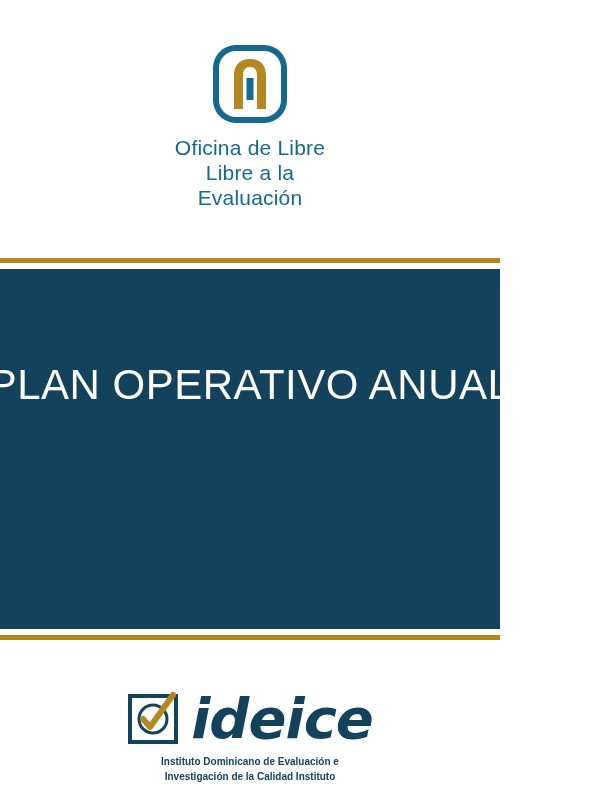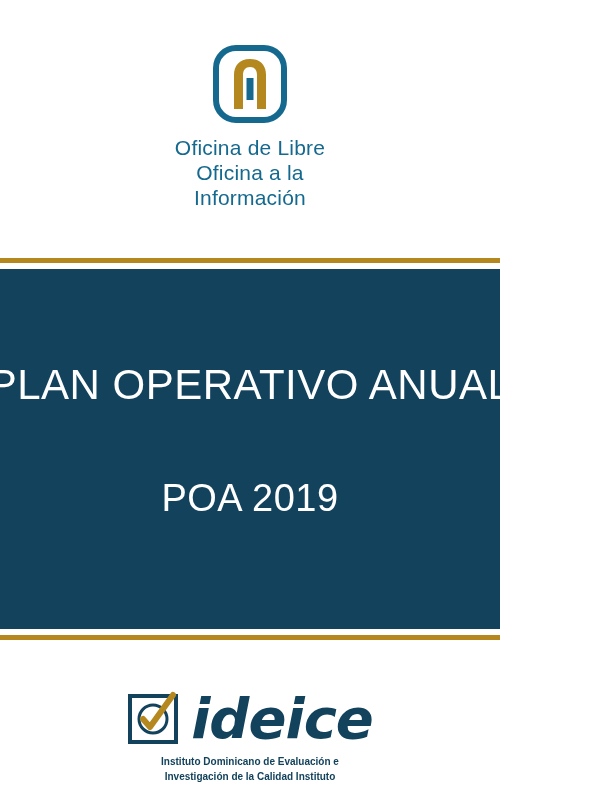--- a/index.html
+++ b/index.html
@@ -152,31 +152,30 @@
 
         <rect x="3" y="3" width="68" height="72" rx="20" ry="20" fill="none" stroke="#15698f" stroke-width="6"></rect>
 
         <path d="M37 14 C26 14 21 21 21 30 L21 64 L30 64 L30 30 C30 25 32.5 22 37 22 C41.5 22 44 25 44 30 L44 64 L53 64 L53 30 C53 21 48 14 37 14 Z" fill="#b5881f"></path>
 
         <rect x="33.5" y="33" width="7" height="22" fill="#15698f"></rect>
       </svg>
     </span>
     <div class="oai-text">
       <span class="ln">Oficina de Libre</span>
-      <span class="ln">Oficina a la</span>
-      <span class="ln">Información</span>
+      <span class="ln">Libre a la</span>
+      <span class="ln">Evaluación</span>
     </div>
   </div>
 
   <div class="gold-rule top"></div>
   <div class="gap-white"></div>
 
   <div class="navy-band">
     <div class="doc-title">PLAN OPERATIVO ANUAL</div>
-    <div class="doc-subtitle">POA 2019</div>
   </div>
 
   <div class="gap-white"></div>
   <div class="gold-rule bottom"></div>
 
   <div class="footer">
     <div class="ideice-lockup">
       <span class="ideice-mark">
         <svg viewBox="0 0 62 58" width="62" height="58" xmlns="http://www.w3.org/2000/svg">
 

